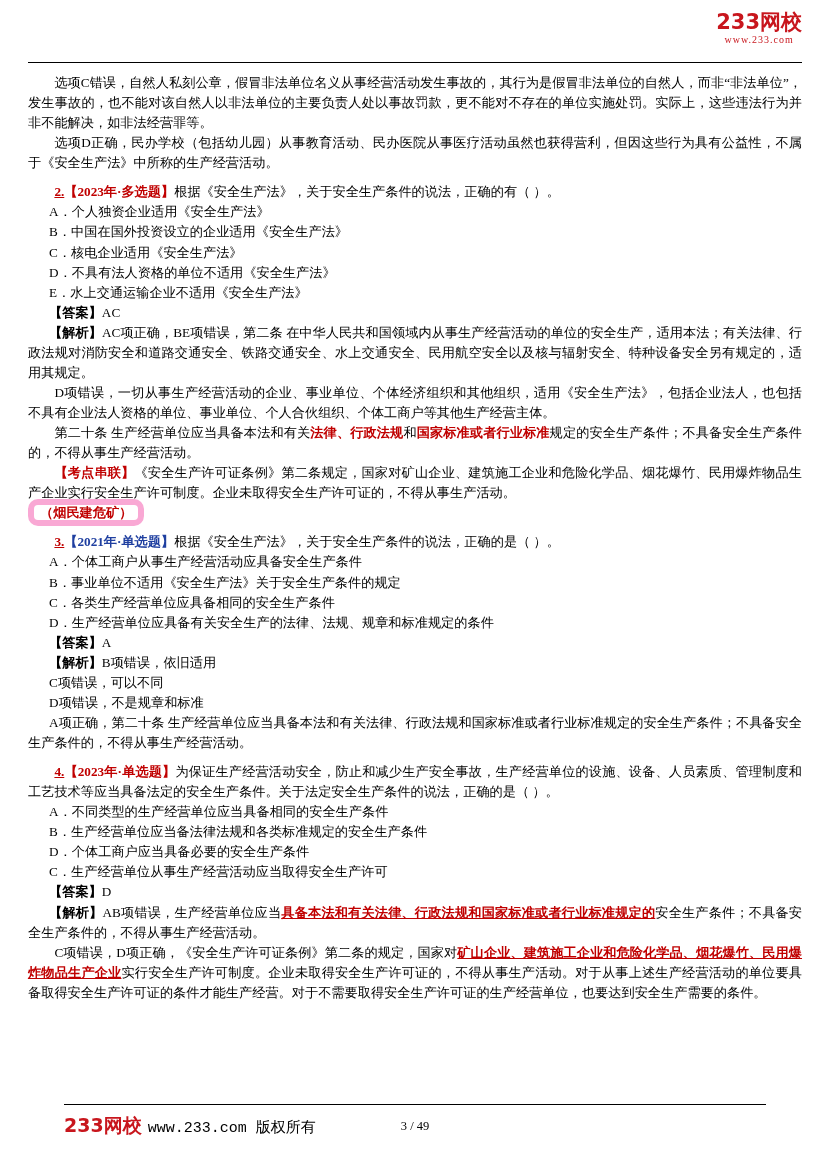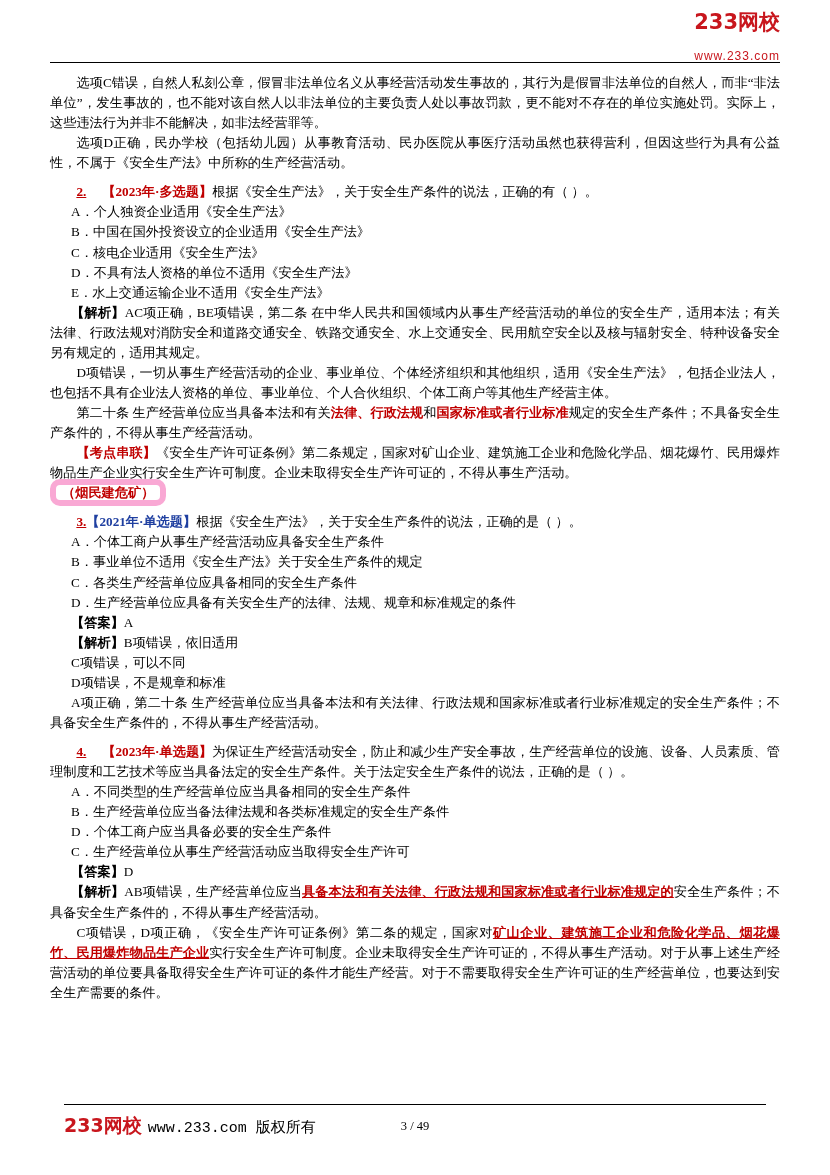--- a/index.html
+++ b/index.html
@@ -12,21 +12,21 @@
     height: 1175px;
     font-family: "Liberation Serif", serif;
     color: #000000;
     position: relative;
   }
   .page {
     position: relative;
     width: 830px;
     height: 1175px;
     box-sizing: border-box;
-    padding: 0 50px;
+    padding: 0 28px;
   }
   
   .header {
     height: 62px;
     position: relative;
   }
   .logo {
     position: absolute;
     right: 0;
     top: 12px;
@@ -34,24 +34,24 @@
     line-height: 1;
   }
   .logo-main {
     font-family: "DejaVu Sans", sans-serif;
     font-weight: bold;
     font-size: 21px;
     color: #c8161d;
     letter-spacing: 0px;
   }
   .logo-sub {
-    font-family: Liberation Sans, sans-serif;
-    font-size: 12px;
+    font-family: Liberation Serif, serif;
+    font-size: 10px;
     color: #c8161d;
-    margin-top: 17px;
+    margin-top: 2px;
     letter-spacing: 1px;
   }
   .rule-top {
     border-top: 1px solid #000;
     margin: 0 0 10px 0;
   }
   
   .content {
     font-size: 13.2px;
     line-height: 1.52;
@@ -71,21 +71,20 @@
     margin-top: 9px;
   }
   .q-num {
     color: #c00000;
     font-weight: bold;
     text-decoration: underline;
   }
   .q-tag {
     color: #c00000;
     font-weight: bold;
-    margin-left: 16px;
   }
   .tag-blue {
     color: #1f3fa0;
     font-weight: bold;
   }
   .ans-label {
     font-weight: bold;
   }
   .hl-red {
     color: #c00000;
@@ -169,20 +168,23 @@
 
     <div class="blk">
       <p class="indent">
         <span class="q-num">2.</span><span class="q-tag">【2023年·多选题】</span><span>根据《安全生产法》，关于安全生产条件的说法，正确的有（      ）。</span>
       </p>
       <p class="opt">A．个人独资企业适用《安全生产法》</p>
       <p class="opt">B．中国在国外投资设立的企业适用《安全生产法》</p>
       <p class="opt">C．核电企业适用《安全生产法》</p>
       <p class="opt">D．不具有法人资格的单位不适用《安全生产法》</p>
       <p class="opt">E．水上交通运输企业不适用《安全生产法》</p>
+      <p class="opt">
+        <span class="ans-label">【答案】</span><span>AC</span>
+      </p>
       <p class="opt">
         <span class="ans-label">【解析】</span><span>AC项正确，BE项错误，第二条 在中华人民共和国领域内从事生产经营活动的单位的安全生产，适用本法；有关法律、行政法规对消防安全和道路交通安全、铁路交通安全、水上交通安全、民用航空安全以及核与辐射安全、特种设备安全另有规定的，适用其规定。</span>
       </p>
       <p class="indent">D项错误，一切从事生产经营活动的企业、事业单位、个体经济组织和其他组织，适用《安全生产法》，包括企业法人，也包括不具有企业法人资格的单位、事业单位、个人合伙组织、个体工商户等其他生产经营主体。</p>
       <p class="indent">
         <span>第二十条 生产经营单位应当具备本法和有关</span><span class="hl-red">法律、行政法规</span><span>和</span><span class="hl-red">国家标准或者行业标准</span><span>规定的安全生产条件；不具备安全生产条件的，不得从事生产经营活动。</span>
       </p>
       <p class="indent">
         <span class="kaodian">【考点串联】</span><span>《安全生产许可证条例》第二条规定，国家对矿山企业、建筑施工企业和危险化学品、烟花爆竹、民用爆炸物品生产企业实行安全生产许可制度。企业未取得安全生产许可证的，不得从事生产活动。</span>
       </p>

